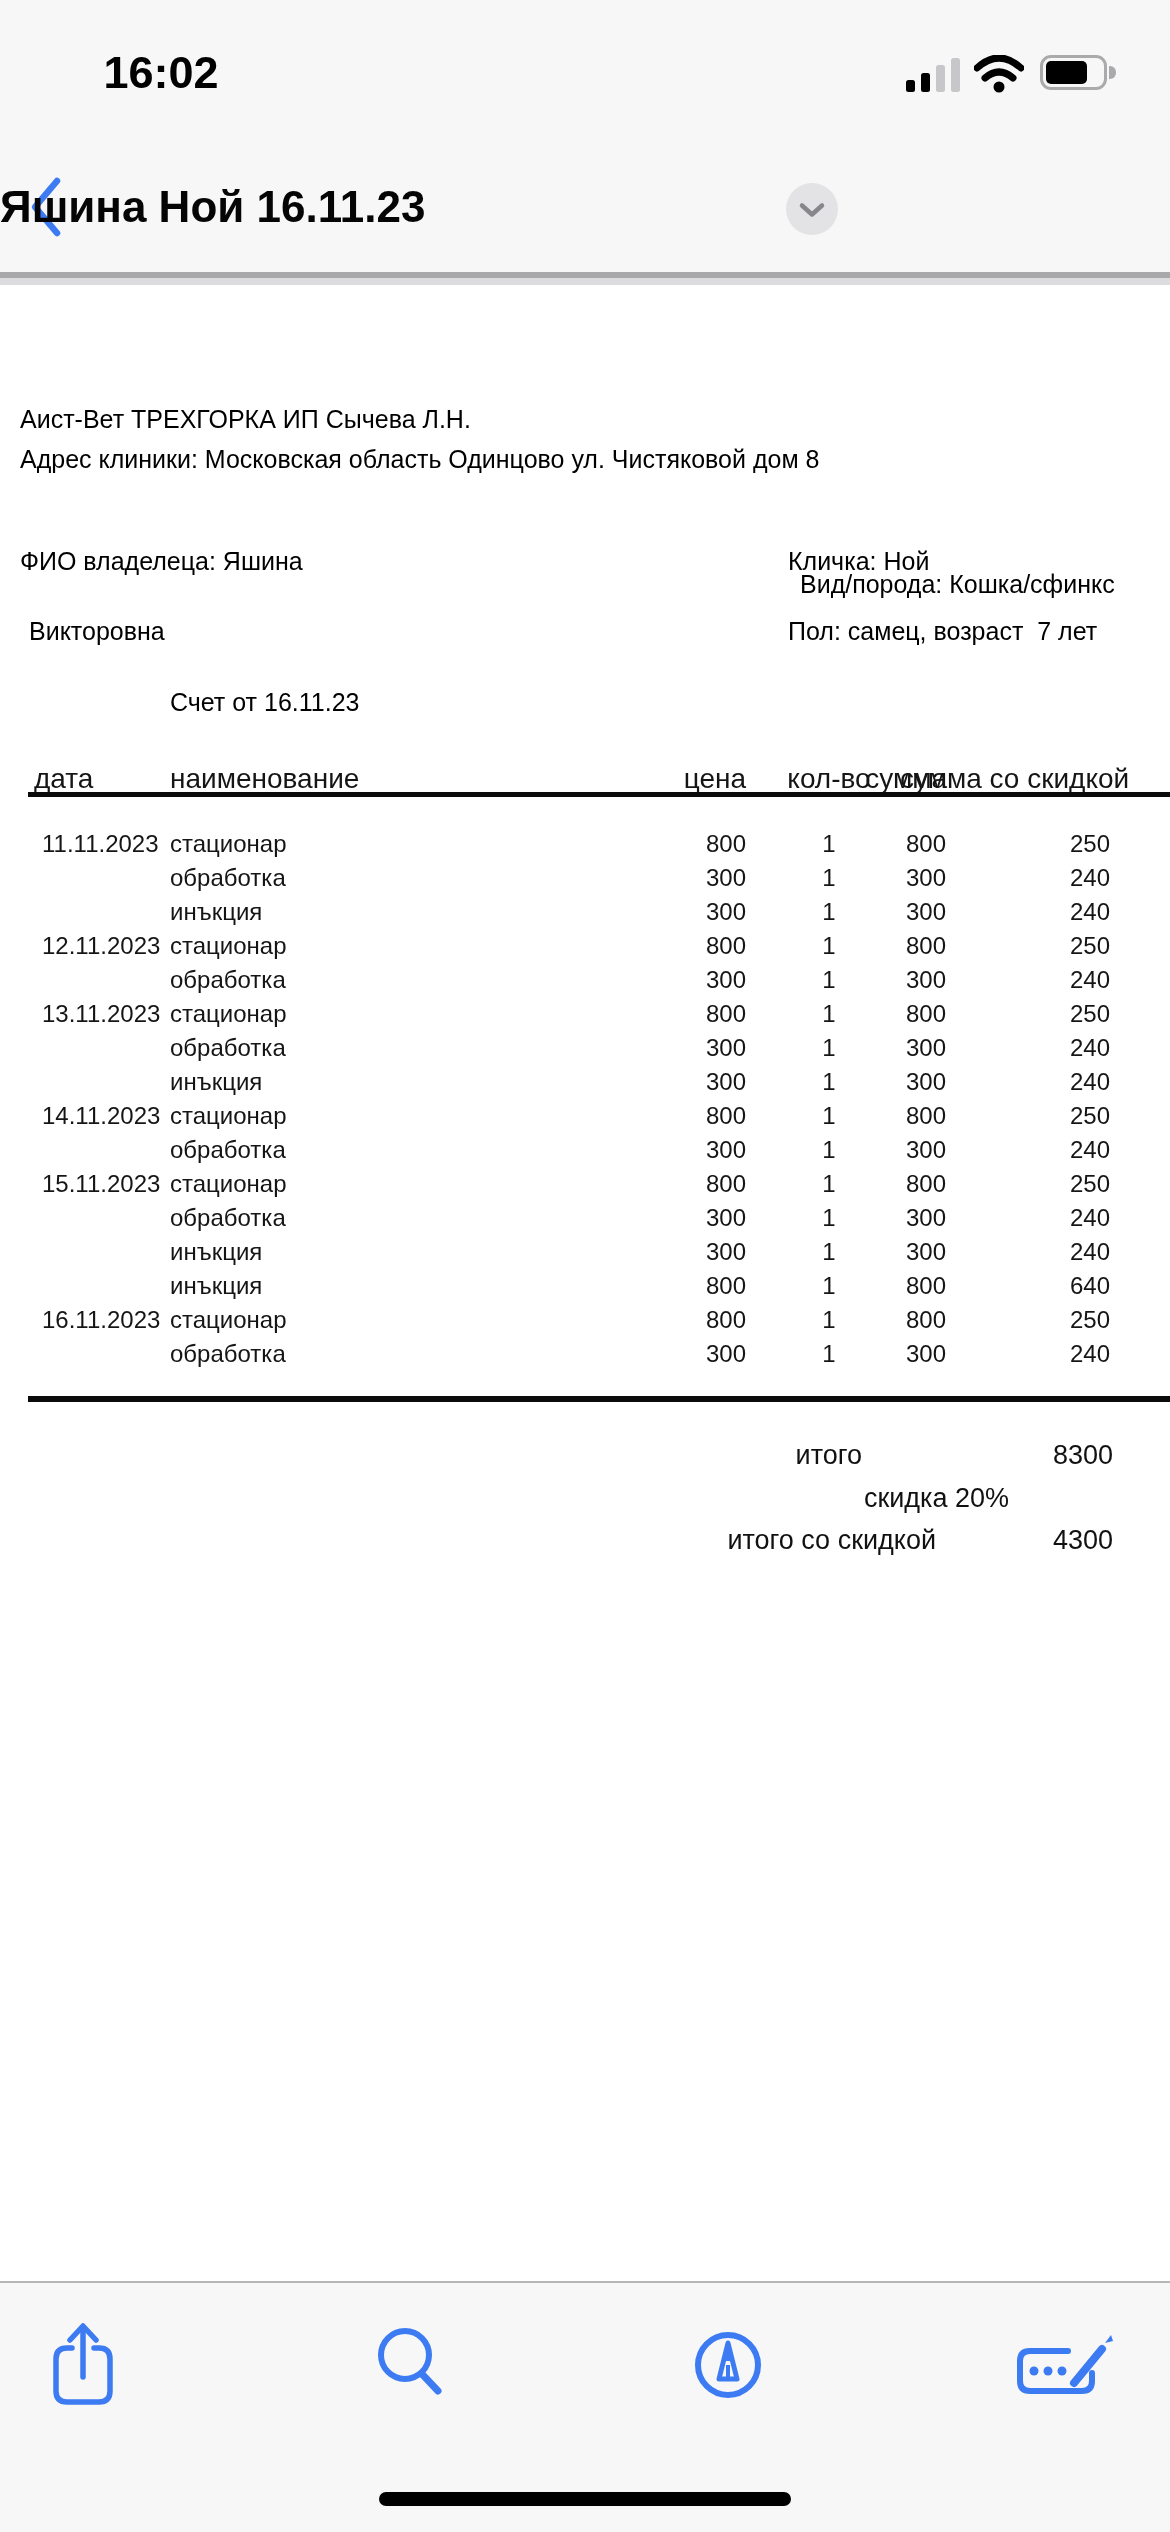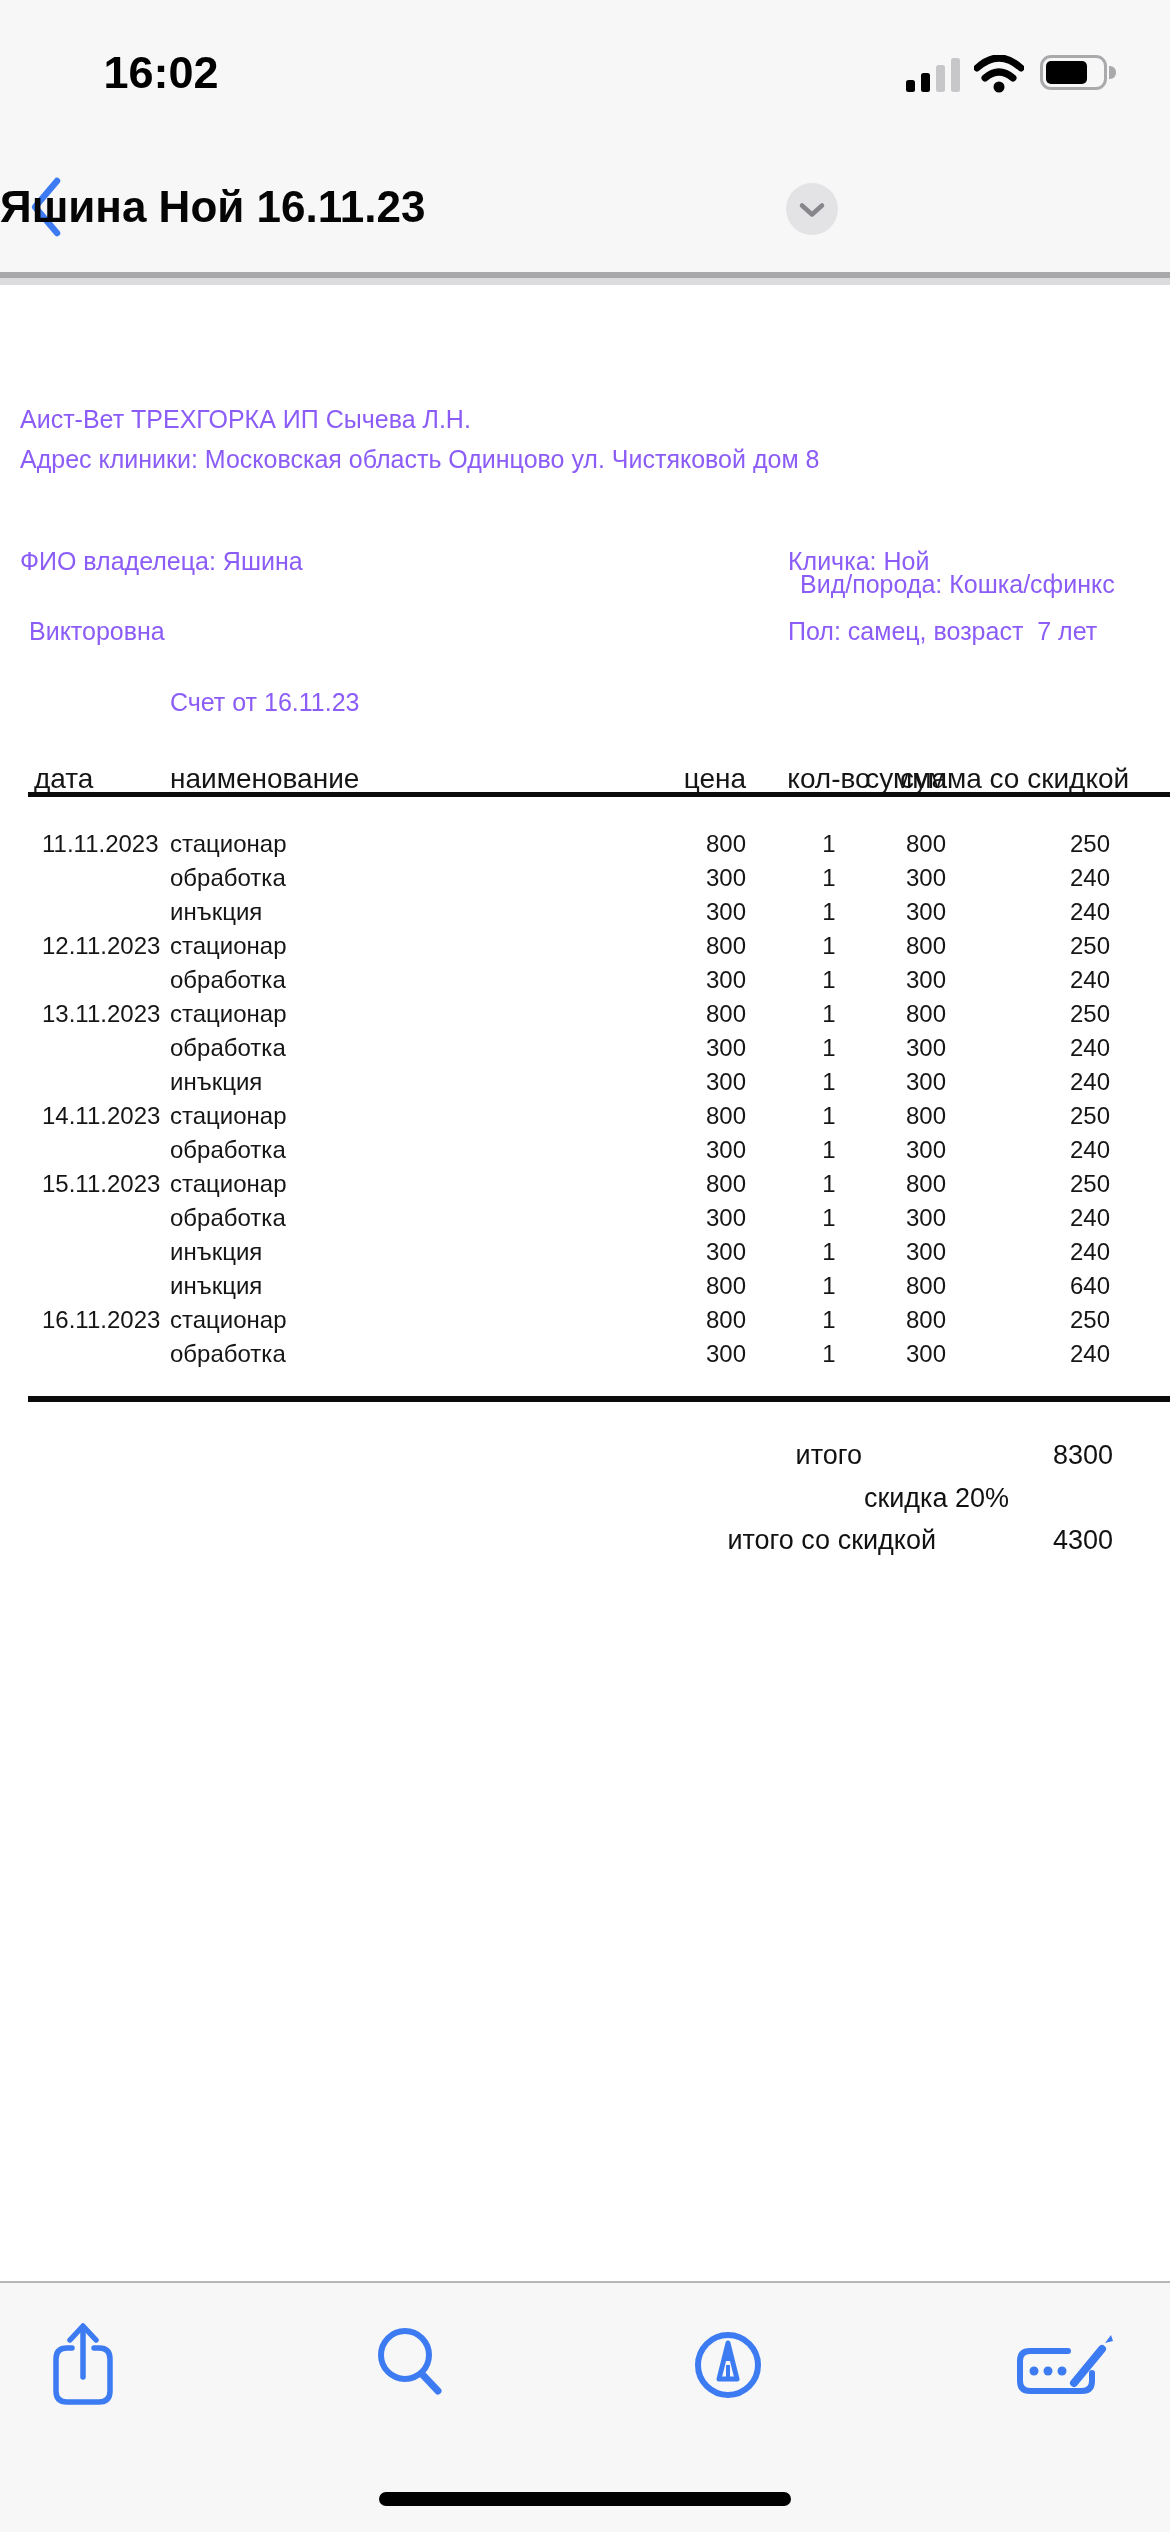--- a/index.html
+++ b/index.html
@@ -32,21 +32,21 @@
   .nav-title{
     position:absolute;left:0;top:182px;width:1036px;text-align:left;
     font-size:44px;font-weight:700;color:#050505;white-space:pre;
   }
   .disclosure-btn{
     position:absolute;left:786px;top:183px;width:52px;height:52px;border-radius:26px;
     background:#e3e3e6;
   }
   
   .document{position:absolute;left:0;top:285px;width:1170px;height:1996px;background:#ffffff;}
-  .doc-text{position:absolute;color:#8b5cf6;font-size:25px;white-space:pre;}
+  .doc-text{position:absolute;color:#000000;font-size:25px;white-space:pre;}
   .doc-col-right{left:788px;}
   .invoice-table{position:absolute;left:0;top:0;width:1170px;}
   .th{position:absolute;color:#151515;font-size:28px;white-space:pre;}
   .rule{position:absolute;background:#0b0b0b;}
   .rule-header{left:28px;top:792px;width:1142px;height:5px;}
   .rule-bottom{left:28px;top:1396px;width:1142px;height:6px;}
   .rows{position:absolute;left:0;top:830px;width:1124px;}
   .t-row{position:relative;height:34px;}
   .cell{position:absolute;top:0;font-size:24px;color:#151515;white-space:pre;}
   .c-date{left:42px;}

